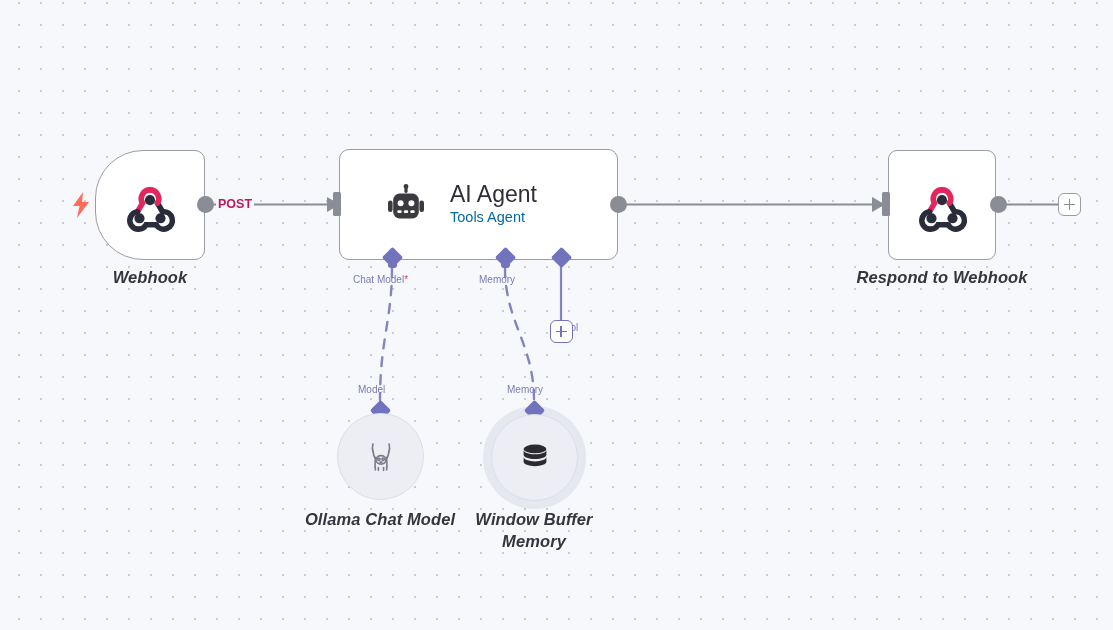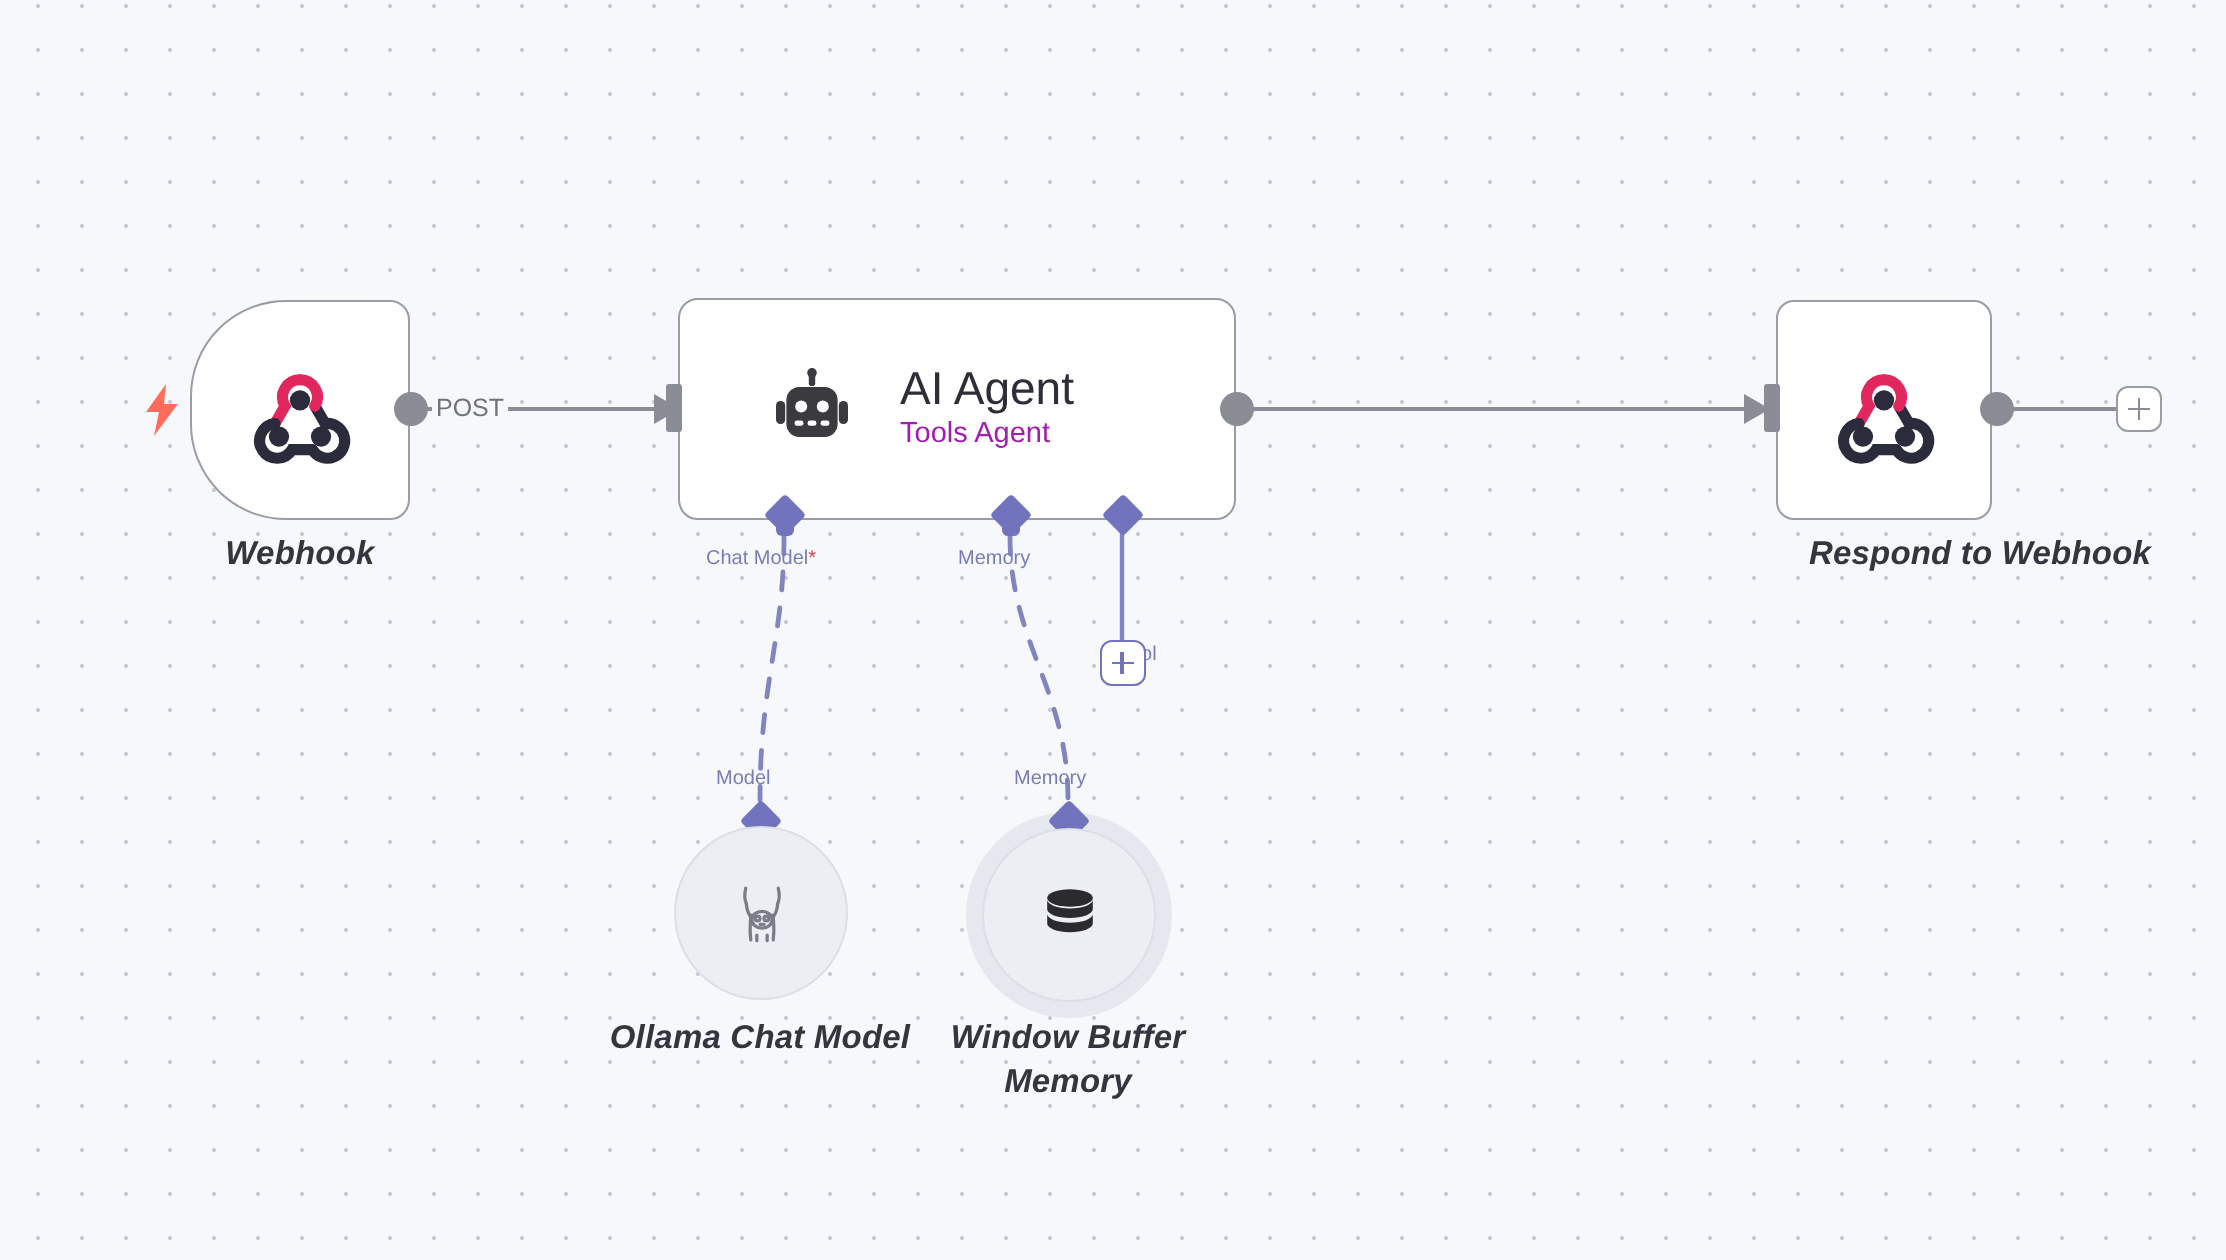--- a/index.html
+++ b/index.html
@@ -75,21 +75,21 @@
   }
   .agent-text { display: flex; flex-direction: column; }
   .agent-title {
     font-size: 23px;
     color: #2e2e38;
     font-weight: 400;
     line-height: 24px;
   }
   .agent-sub {
     font-size: 14.5px;
-    color: #a21caf;
+    color: #0369a1;
     font-weight: 400;
     line-height: 20px;
     margin-top: 1px;
   }
 
   
   .subnode {
     position: absolute;
     box-sizing: border-box;
     border-radius: 50%;
@@ -136,26 +136,27 @@
     position: absolute;
     color: #7a7cb5;
     font-size: 10px;
     line-height: 15px;
     white-space: nowrap;
   }
   .req-star { color: #e03b4a; }
 
   .conn-label {
     position: absolute;
-    color: #737373;
+    color: #be185d;
     font-size: 12.5px;
     line-height: 15px;
     background: #f7f8fb;
     padding: 0 2px;
     white-space: nowrap;
+    font-weight: bold;
   }
 
   
   .plus-btn {
     position: absolute;
     box-sizing: border-box;
     width: 23px; height: 23px;
     border-radius: 6px;
     border: 1.6px solid #9a9ca6;
     background: #ffffff;
@@ -294,21 +295,21 @@
             <path d="M24 11.5a7.2 7.2 0 0 1 6.2 10.9" stroke="#e1275e" stroke-width="4.6"></path>
           </g>
           <circle cx="24" cy="20.0" r="4.2" fill="#2b2c3b"></circle>
           <circle cx="15.3" cy="35.0" r="4.2" fill="#2b2c3b"></circle>
           <circle cx="32.7" cy="35.0" r="4.2" fill="#2b2c3b"></circle>
         </svg>
       </span>
     </div>
     <div class="port-bar" style="left:882px; top:192px;"></div>
     <div class="port-dot" style="left:990px; top:196px;"></div>
-    <div class="node-label" style="left:870px; top:266px; width:240px;">Respond to Webhook</div>
+    <div class="node-label" style="left:822px; top:266px; width:240px;">Respond to Webhook</div>
 
     <div class="plus-btn" style="left:1058px; top:193px;">
       <span class="plus-glyph"></span>
     </div>
 
     <div class="sub-port-label" style="left:358px; top:382px;">Model</div>
     <div class="diamond" style="left:372.5px; top:403px;"></div>
     <div class="subnode" style="left:337px; top:413px; width:87px; height:87px;">
       <span>
         <svg width="42" height="42" viewBox="0 0 44 44" aria-hidden="true">

